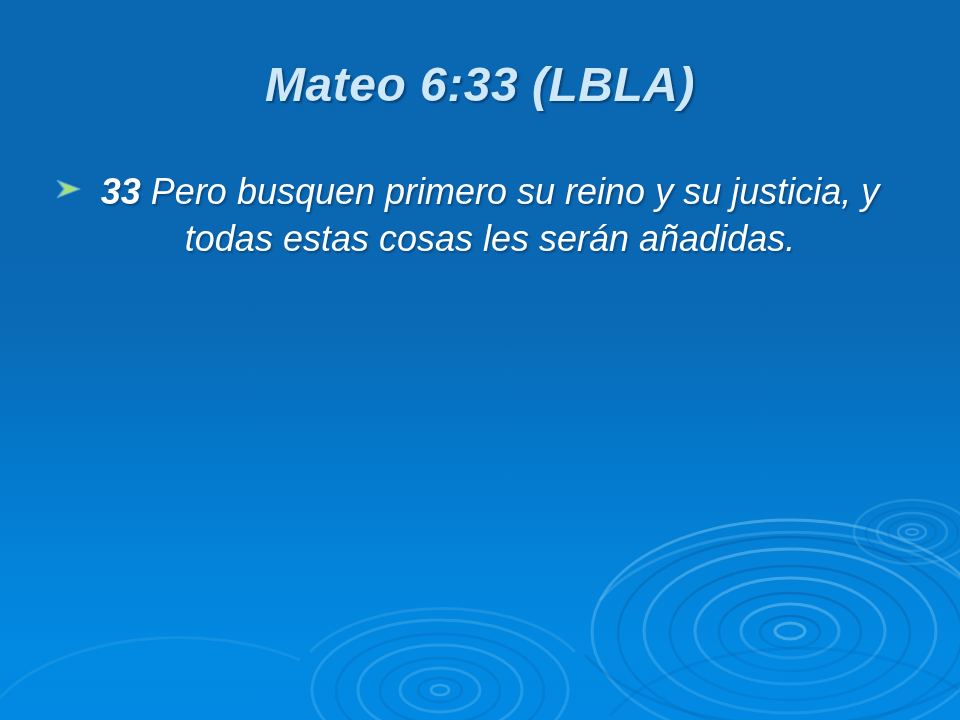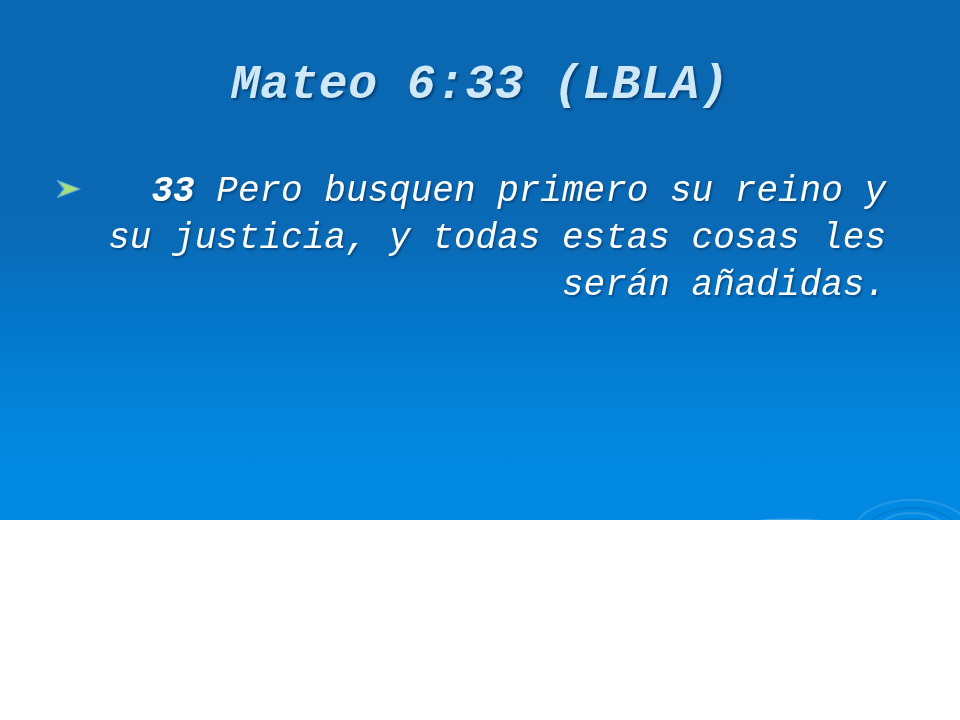--- a/index.html
+++ b/index.html
@@ -5,23 +5,23 @@
 <style>
   html, body {
     margin: 0;
     padding: 0;
     background: #ffffff;
   }
 
   #slide {
     position: relative;
     width: 960px;
-    height: 520px;
+    height: 720px;
     overflow: hidden;
-    font-family: Liberation Mono, monospace;
+    font-family: Liberation Sans, sans-serif;
     
     background: linear-gradient(to bottom,
         #0a67b2 0%,
         #0a67b2 30%,
         #0a6ab6 45%,
         #0477ca 62%,
         #0383d9 78%,
         #0289e2 90%,
         #0189e3 100%);
   }
@@ -76,21 +76,21 @@
     line-height: 0;
   }
 
   .bullet-text {
     flex: 1 1 auto;
     font-size: 36px;
     line-height: 47px;
     font-style: italic;
     color: #ffffff;
     text-shadow: 1.5px 1.5px 2px rgba(0, 40, 80, 0.45);
-    text-align: right;
+    text-align: center;
   }
 
   .verse-num {
     font-weight: bold;
     font-style: italic;
   }
 
   .verse-body {
     font-weight: normal;
     font-style: italic;

